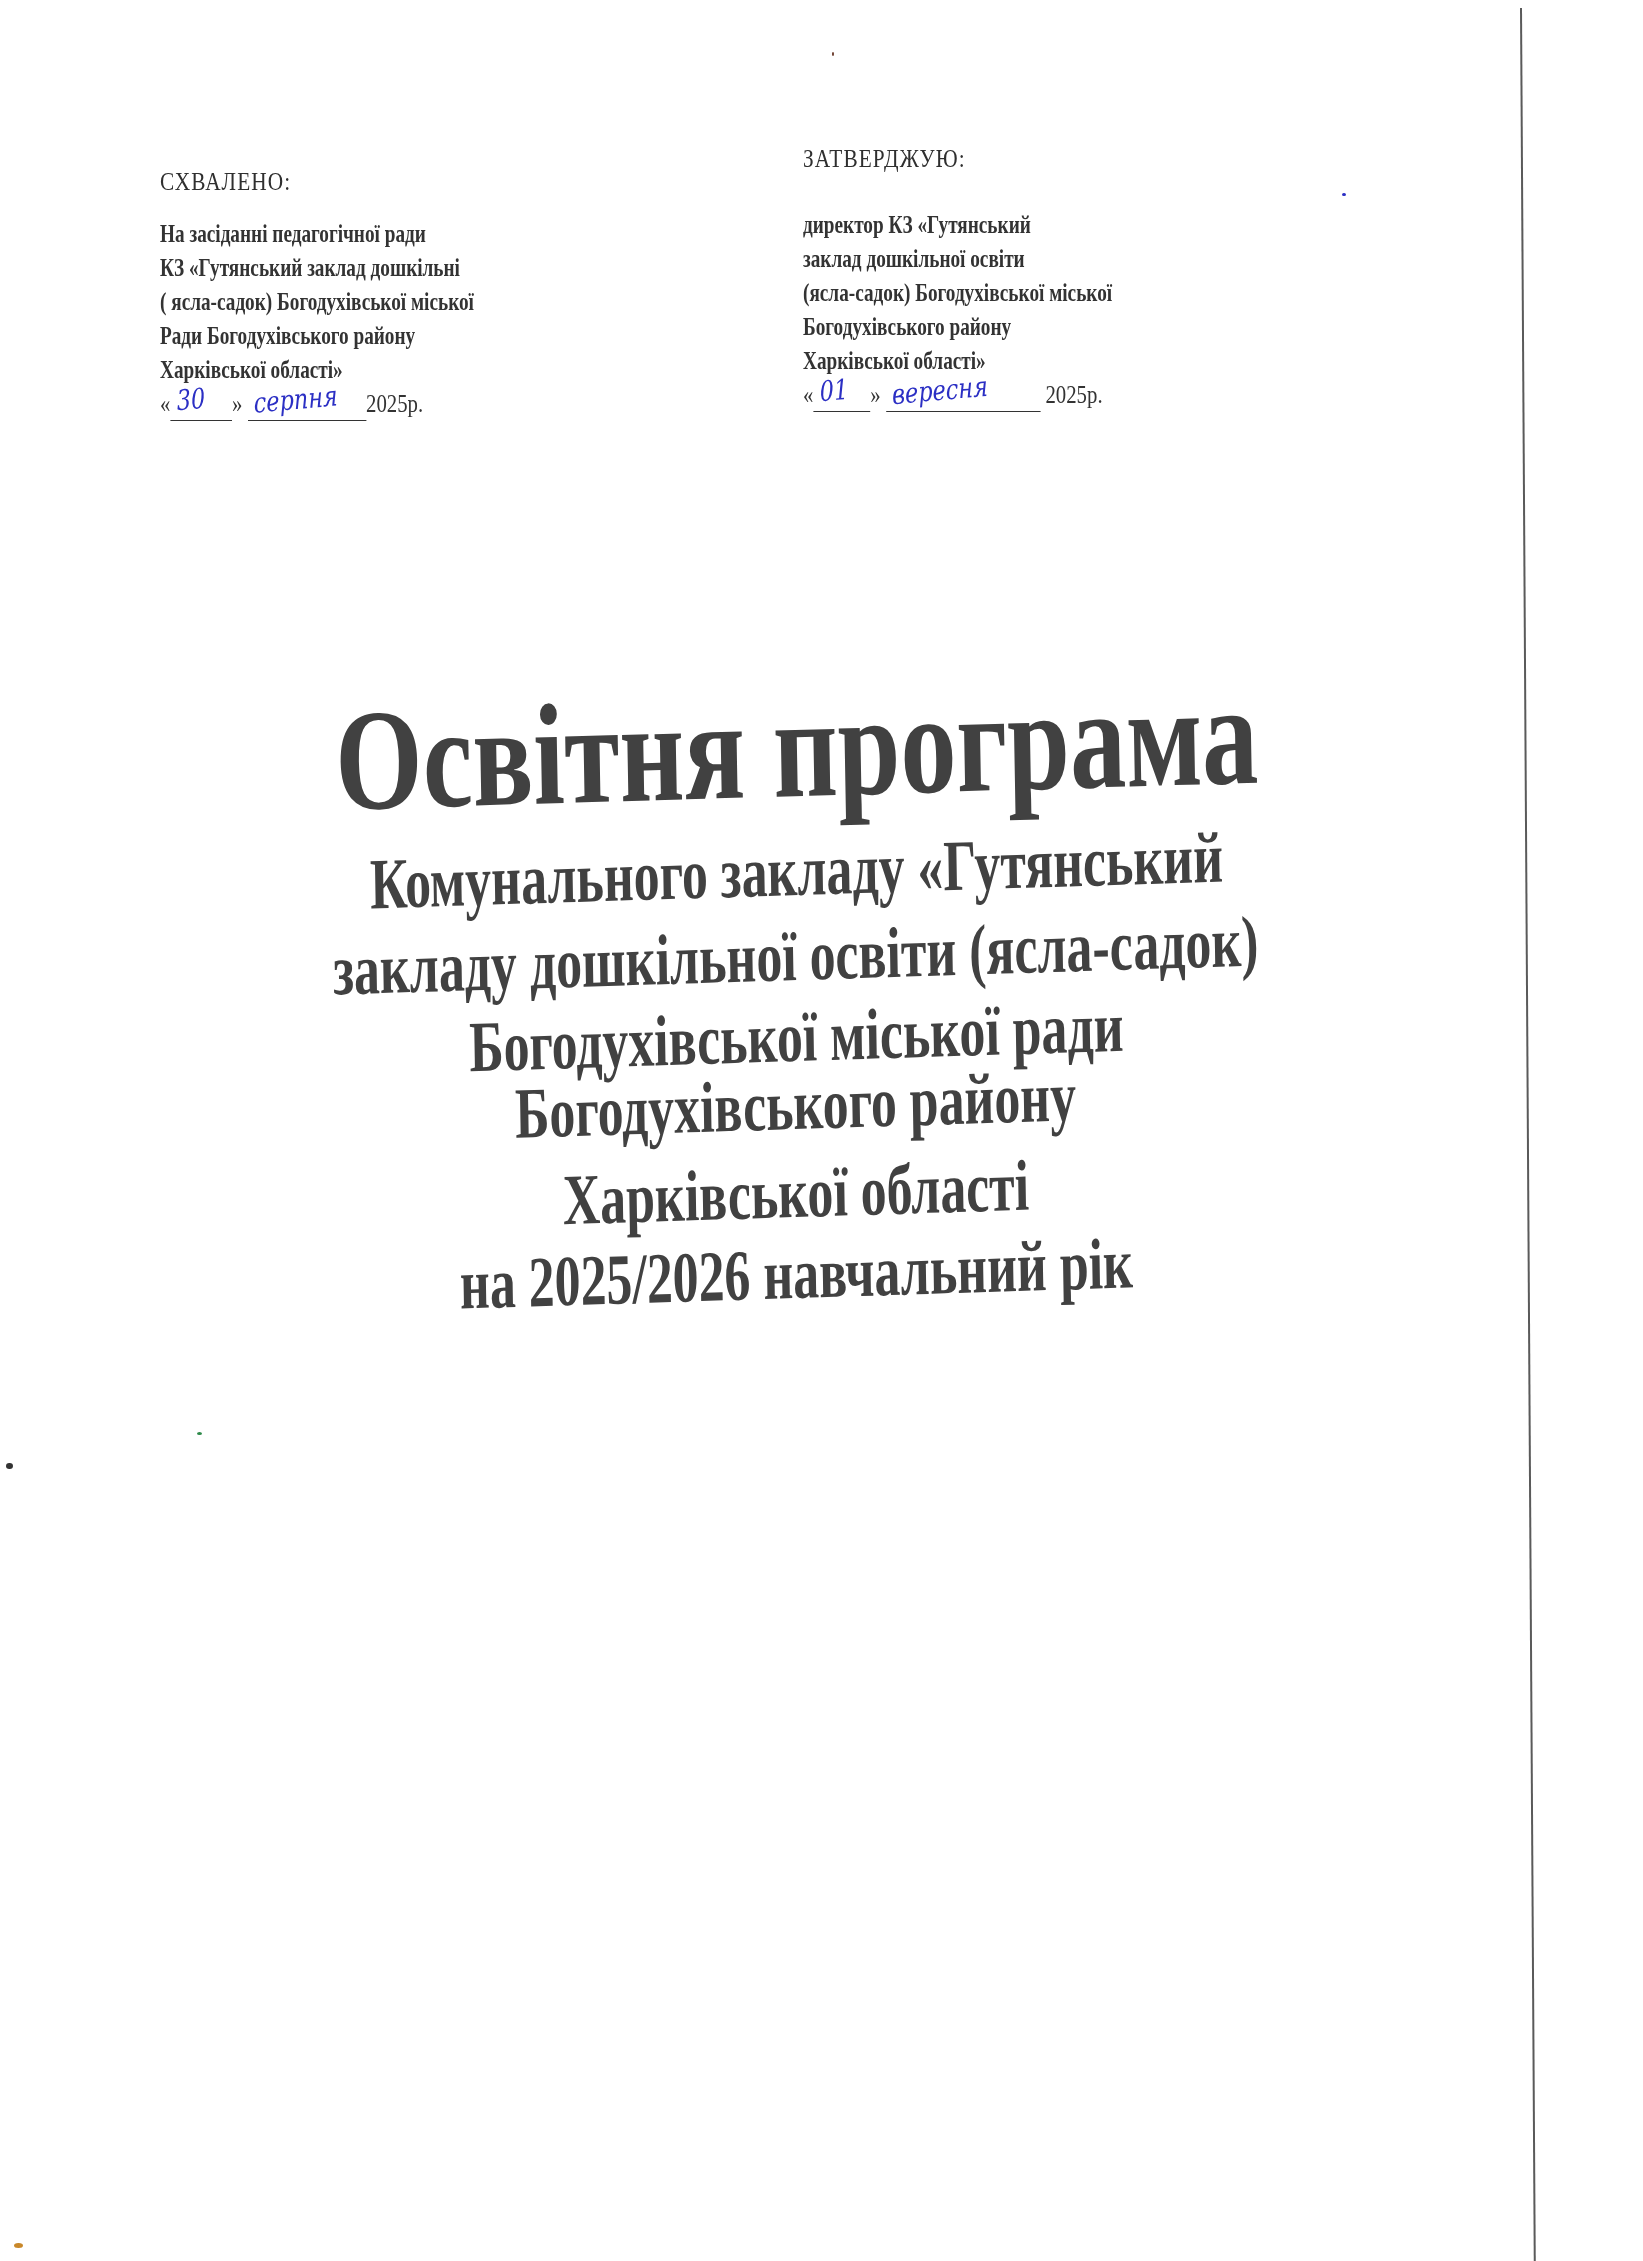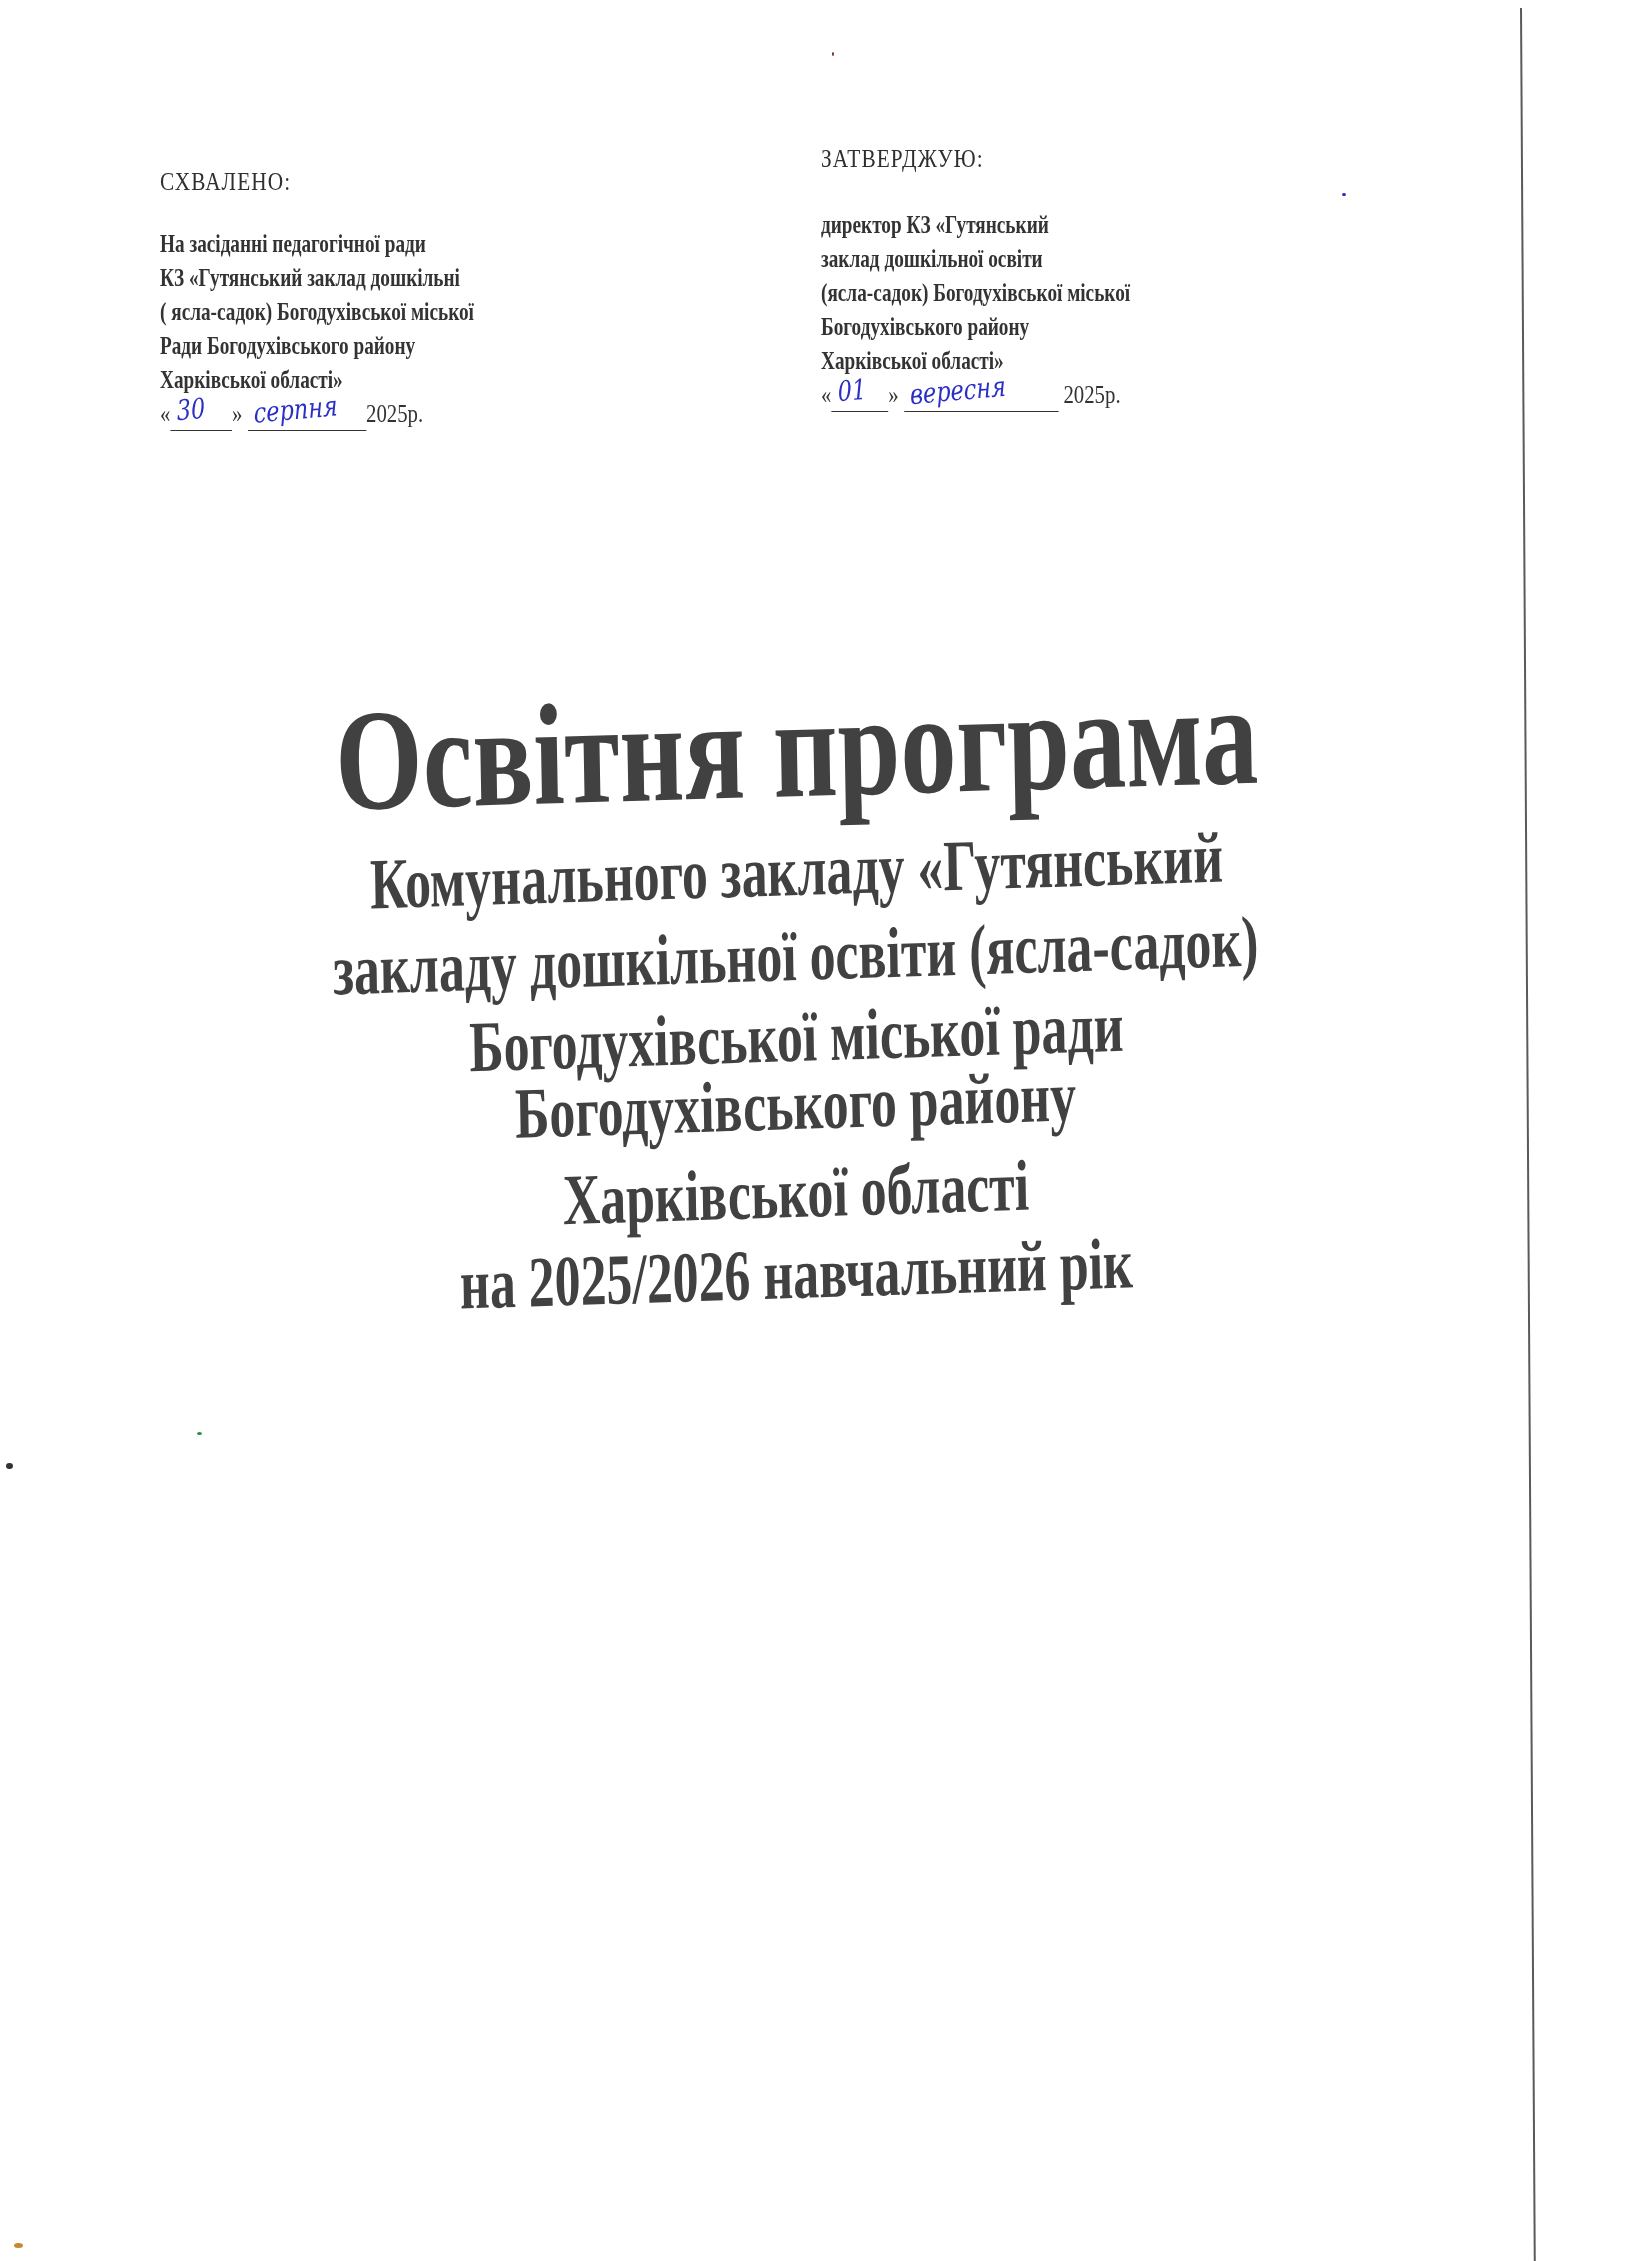--- a/index.html
+++ b/index.html
@@ -4,24 +4,24 @@
 <style>
   html, body { margin:0; padding:0; }
   body {
     width:1644px; height:2261px; background:#ffffff; position:relative; overflow:hidden;
     font-family:"Liberation Serif", serif; color:#3c3c3c;
   }
   .abs { position:absolute; }
 
   
   #left-block { left:160px; top:167px; }
-  #right-block { left:803px; top:144px;margin-left:18px; }
+  #right-block { left:803px; top:144px; }
   .blk-head { font-weight:normal; font-size:26px; letter-spacing:1.3px; transform:scaleX(0.82); transform-origin:left top; white-space:nowrap; color:#2f2f2f; }
   .blk-line { font-weight:bold; font-size:26px; line-height:34px; transform:scaleX(0.74); transform-origin:left top; white-space:nowrap; color:#333; }
-  .blk-body { margin-top:30px; }
+  .blk-body { margin-top:20px; }
   .date-line { font-size:26px; line-height:34px; white-space:nowrap; transform:scaleX(0.8); transform-origin:left top; color:#333; position:relative; }
   .blank { display:inline-block; border-bottom:1.3px solid #333; position:relative; height:23px; vertical-align:bottom; }
   .hand { position:absolute; color:#2b2fc4; font-family:"DejaVu Serif", serif; font-style:italic; font-size:28px; bottom:2.6px; left:7.7px; transform:rotate(-4deg); white-space:nowrap; }
 
   
   #title-wrap { left:0; width:1592px; top:670px; text-align:center; }
   .title-main { font-weight:bold; font-size:144px; line-height:155px; display:inline-block; transform:scaleX(0.78) rotate(-1.3deg); color:#414141; white-space:nowrap; }
   .sub { font-weight:bold; font-size:72px; line-height:81px; display:inline-block; transform:scaleX(0.72) rotate(-1.3deg); color:#414141; white-space:nowrap; }
 
   .scanline { position:absolute; width:1.9px; background:#5a5a5a; }

